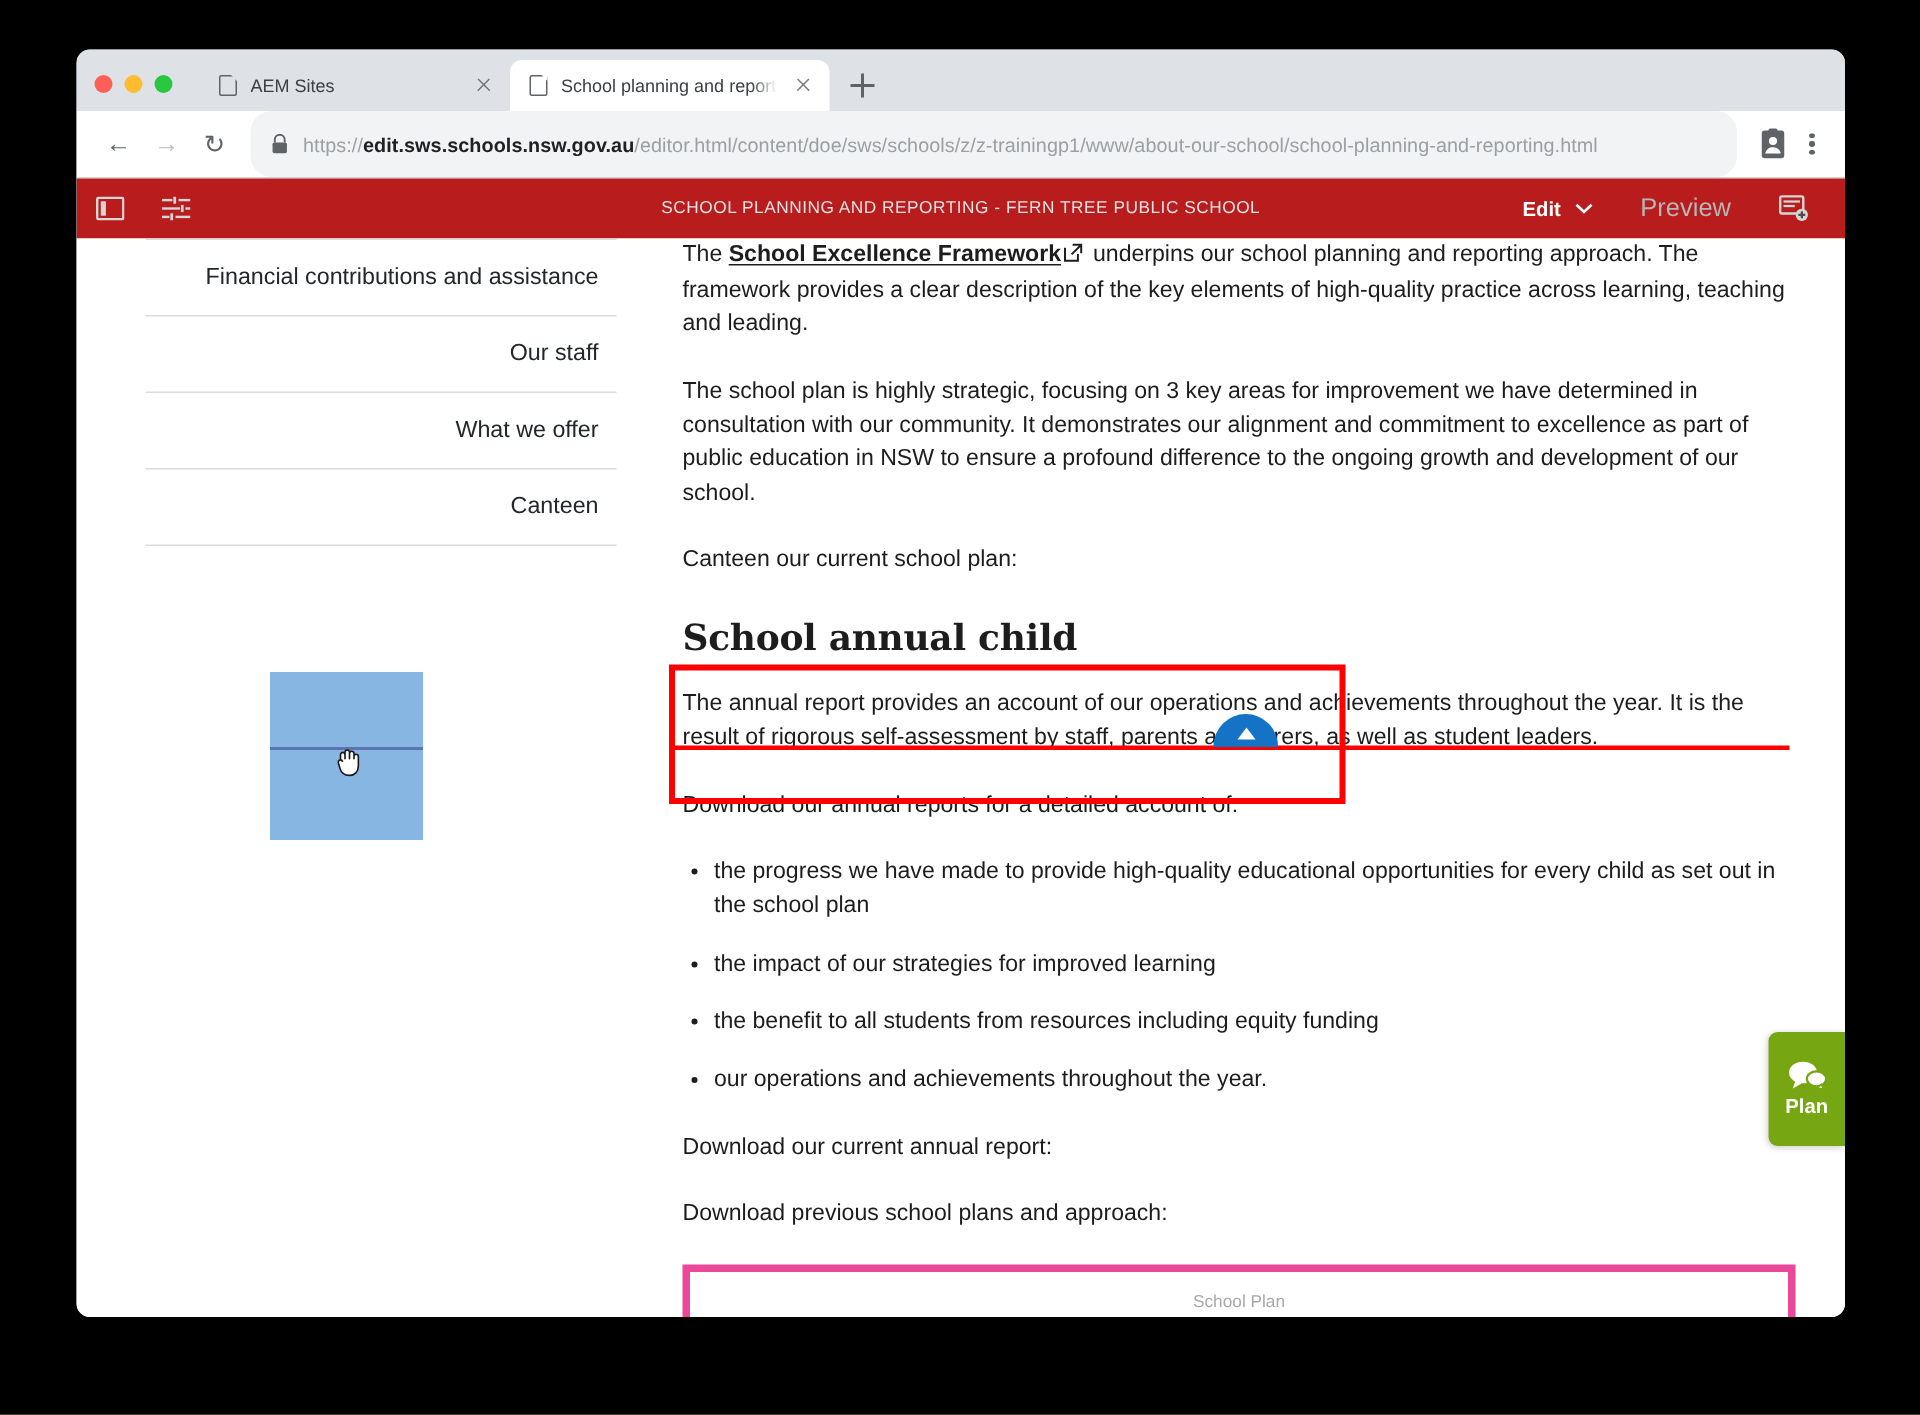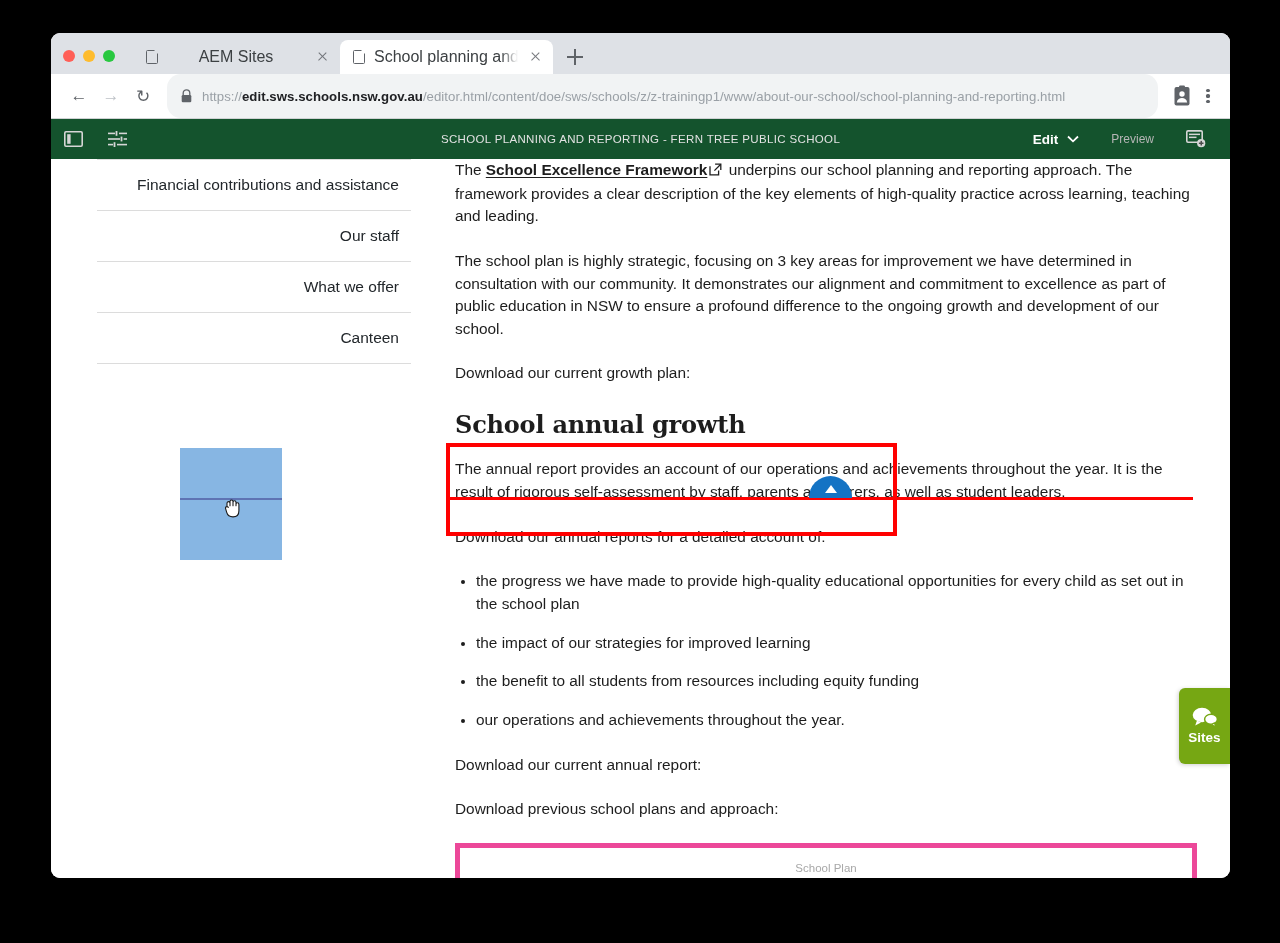--- a/index.html
+++ b/index.html
@@ -37,26 +37,25 @@
   .traffic-dot { width: 12px; height: 12px; border-radius: 50%; }
   .tl-red { background: #ff5f57; }
   .tl-yellow { background: #febc2e; }
   .tl-green { background: #28c840; }
 
   .tab {
     height: 34px;
     display: flex; align-items: center;
     gap: 9px;
     padding: 0 10px 0 13px;
-    font-size: 16px;
+    font-size: 12px;
     color: #3c4043;
     border-radius: 8px 8px 0 0;
     position: relative;
     min-width: 0;
-    text-align: center;
   }
   #tab-0 { width: 207px; margin-left: 72px; }
   #tab-1 { width: 213px; background: #ffffff; }
   .tab-fav {
     width: 12px; height: 14px;
     border: 1.3px solid #5f6368;
     border-radius: 1.5px;
     flex: 0 0 auto;
     position: relative;
   }
@@ -129,21 +128,21 @@
   #profile-button { width: 24px; height: 24px; flex:0 0 auto; }
   #menu-button {
     width: 20px; flex: 0 0 auto;
     display: flex; flex-direction: column; align-items: center; gap: 2.6px;
   }
   #menu-button i { width: 3.2px; height: 3.2px; border-radius: 50%; background: #5f6368; display:block; }
 
   
   #aem-bar {
     height: 40px;
-    background: #14532d;
+    background: #b91c1c;
     display: flex; align-items: center;
     color: #d8d8d8;
     position: relative;
   }
   .aem-icon-btn {
     width: 44px; height: 40px;
     display: flex; align-items: center; justify-content: center;
   }
   #aem-title {
     position: absolute; left: 0; right: 0;
@@ -160,21 +159,21 @@
     position: relative; z-index: 2;
   }
   #edit-selector {
     display: flex; align-items: center; gap: 9px;
     padding: 0 12px; height: 40px;
     font-size: 13.5px; font-weight: bold; color: #ffffff;
   }
   #preview-button {
     padding: 0 16px; height: 40px;
     display: flex; align-items: center;
-    font-size: 12px; color: #b6b6b6;
+    font-size: 17px; color: #b6b6b6;
   }
 
   
   #page-area {
     position: relative;
     height: 719px;
     background: #ffffff;
     overflow: hidden;
   }
 
@@ -431,23 +430,23 @@
       <p>
         <span>The </span><a class="ext-link" href="#">School Excellence Framework</a><span class="ext-ico"><svg width="13" height="13" viewBox="0 0 13 13">
             <path d="M1 3.2v8.6h8.6V7.4" fill="none" stroke="#1d1d1d" stroke-width="1.3"></path>
             <path d="M6.1 1.2h5.7v5.7" fill="none" stroke="#1d1d1d" stroke-width="1.3"></path>
             <path d="M11.5 1.5 5.4 7.6" fill="none" stroke="#1d1d1d" stroke-width="1.3"></path>
           </svg></span><span> underpins our school planning and reporting approach. The framework provides a clear description of the key elements of high-quality practice across learning, teaching and leading.</span>
       </p>
 
       <p>The school plan is highly strategic, focusing on 3 key areas for improvement we have determined in consultation with our community. It demonstrates our alignment and commitment to excellence as part of public education in NSW to ensure a profound difference to the ongoing growth and development of our school.</p>
 
-      <p>Download our current growth plan:</p>
-
-      <h2>School annual growth</h2>
+      <p>Canteen our current school plan:</p>
+
+      <h2>School annual child</h2>
 
       <p>The annual report provides an account of our operations and achievements throughout the year. It is the result of rigorous self-assessment by staff, parents and carers, as well as student leaders.</p>
 
       <p>Download our annual reports for a detailed account of:</p>
 
       <ul>
         <li>the progress we have made to provide high-quality educational opportunities for every child as set out in the school plan</li>
         <li>the impact of our strategies for improved learning</li>
         <li>the benefit to all students from resources including equity funding</li>
         <li>our operations and achievements throughout the year.</li>
@@ -473,17 +472,17 @@
       <path d="M4 9.5V6.2c0-.9.7-1.6 1.5-1.6s1.5.7 1.5 1.6v2.6V4.6c0-.9.7-1.6 1.5-1.6s1.5.7 1.5 1.6v4.2V5.4c0-.9.7-1.6 1.5-1.6s1.5.7 1.5 1.6v3.4V7.4c0-.9.6-1.6 1.4-1.6s1.5.7 1.5 1.6v6.3c0 3.8-2.4 6.2-5.9 6.2-3.6 0-5.6-2-6.3-4.5l-1.1-3.7c-.3-1 .2-1.9 1.1-2.1.7-.2 1.3.1 1.6.8z" fill="#ffffff" stroke="#1a1a1a" stroke-width="1.1" stroke-linejoin="round"></path>
     </svg>
 
     <div id="help-button">
       <svg width="26" height="20" viewBox="0 0 26 20">
         <ellipse cx="10" cy="8" rx="9.3" ry="7.2" fill="#ffffff"></ellipse>
         <path d="M5 13.5 3.2 18.6 9 15.4z" fill="#ffffff"></path>
         <ellipse cx="19" cy="12.3" rx="6.4" ry="5" fill="#ffffff" stroke="#76a713" stroke-width="1.5"></ellipse>
         <path d="M22.2 16 24.2 19.6 19.4 18z" fill="#ffffff" stroke="#76a713" stroke-width="1.2"></path>
       </svg>
-      <span id="help-label">Sites</span>
+      <span id="help-label">Plan</span>
     </div>
 
   </div>
 </div>
 
 </body></html>

